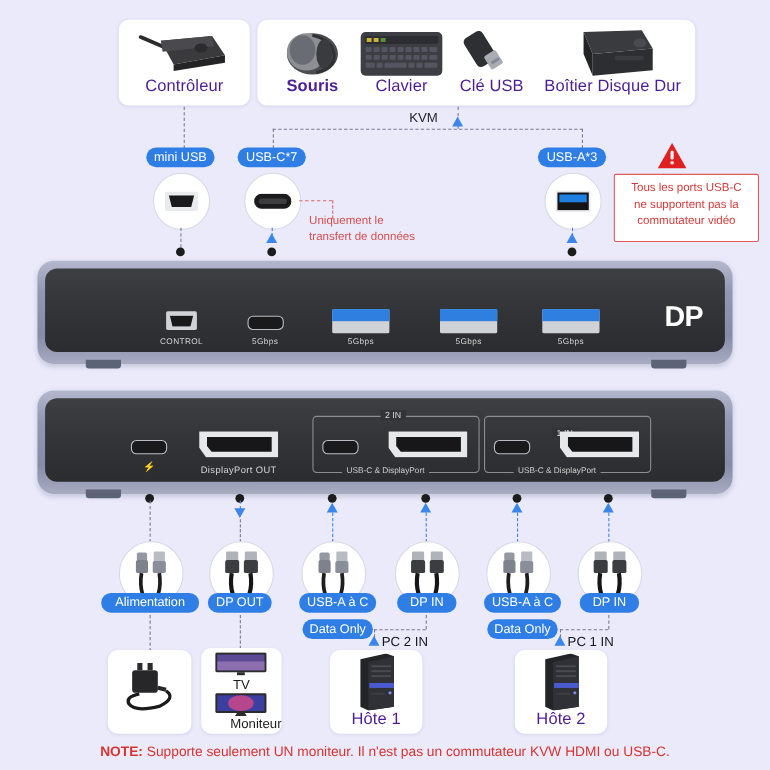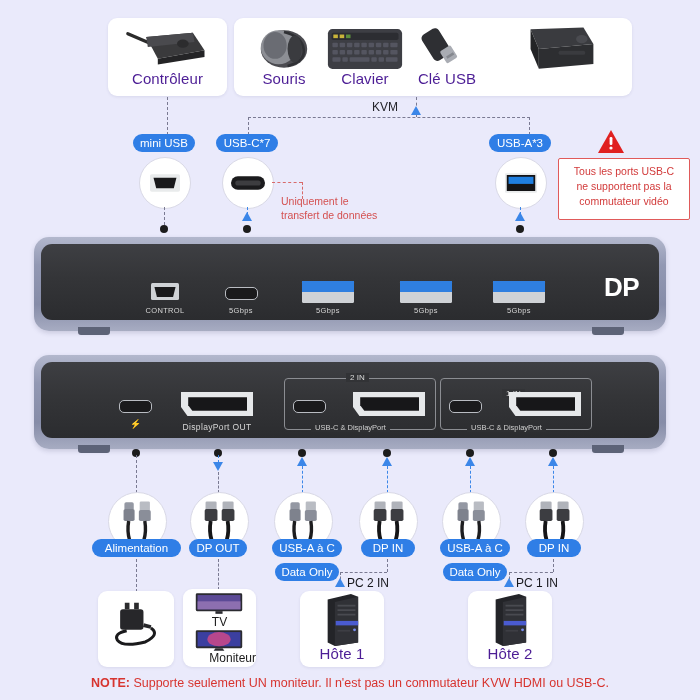--- a/index.html
+++ b/index.html
@@ -141,21 +141,21 @@
     <path d="M30 18 L86 13 L100 34 L44 44 Z" fill="#3a3a3c"></path>
     <path d="M30 18 L86 13 L88 24 L32 30 Z" fill="#4a4a4e"></path>
     <path d="M44 44 L100 34 L100 42 L44 51 Z" fill="#242426"></path>
     <ellipse cx="74" cy="26" rx="7" ry="5" fill="#2c2c2e"></ellipse>
   </svg>
   <div class="card-label" style="top:52px;">Contrôleur</div>
 </div>
 
 <div class="card" style="left:234px;top:18px;width:398px;height:78px;"></div>
 
-<div class="abs" style="left:245px;top:22px;width:78px;height:70px;">
+<div class="abs" style="left:245px;top:22px;width:78px;height:70px;font-weight:bold;">
   <svg viewBox="0 0 80 56" width="72" height="50" style="position:absolute;left:3px;top:2px;">
     <ellipse cx="40" cy="28" rx="26" ry="21" fill="#4b4b50"></ellipse>
     <ellipse cx="34" cy="26" rx="20" ry="19" fill="#8d8f95"></ellipse>
     <ellipse cx="30" cy="24" rx="13" ry="15" fill="#6a6c73"></ellipse>
     <path d="M40 9 Q60 14 62 28 Q64 42 44 47" stroke="#2f3034" stroke-width="3" fill="none"></path>
     <ellipse cx="52" cy="28" rx="8" ry="15" fill="#3a3b3f"></ellipse>
   </svg>
   <div class="card-label" style="top:48px;">Souris</div>
 </div>
 
@@ -206,20 +206,21 @@
 </div>
 
 <div class="abs" style="left:492px;top:22px;width:130px;height:70px;">
   <svg viewBox="0 0 104 60" width="86" height="50" style="position:absolute;left:22px;top:2px;">
     <path d="M20 6 L84 4 L96 24 L30 30 Z" fill="#3a3b3f"></path>
     <path d="M20 6 L30 30 L30 54 L20 30 Z" fill="#232426"></path>
     <path d="M30 30 L96 24 L96 48 L30 54 Z" fill="#2d2e31"></path>
     <rect x="54" y="32" width="32" height="5" rx="2" fill="#3a3b3f"></rect>
     <ellipse cx="82" cy="18" rx="7" ry="5" fill="#4a4b50"></ellipse>
   </svg>
+  <div class="card-label" style="top:48px;">Boîtier Disque Dur</div>
 </div>
 
 <div class="vline" style="left:167px;top:97px;height:38px;"></div>
 
 <div class="vline" style="left:416px;top:97px;height:20px;"></div>
 <div class="kvm-txt" style="left:372px;top:100px;">KVM</div>
 <div class="arr-up" style="left:411px;top:106px;"></div>
 
 <div class="hline" style="left:248px;top:117px;width:282px;"></div>
 <div class="vline" style="left:248px;top:117px;height:18px;"></div>

